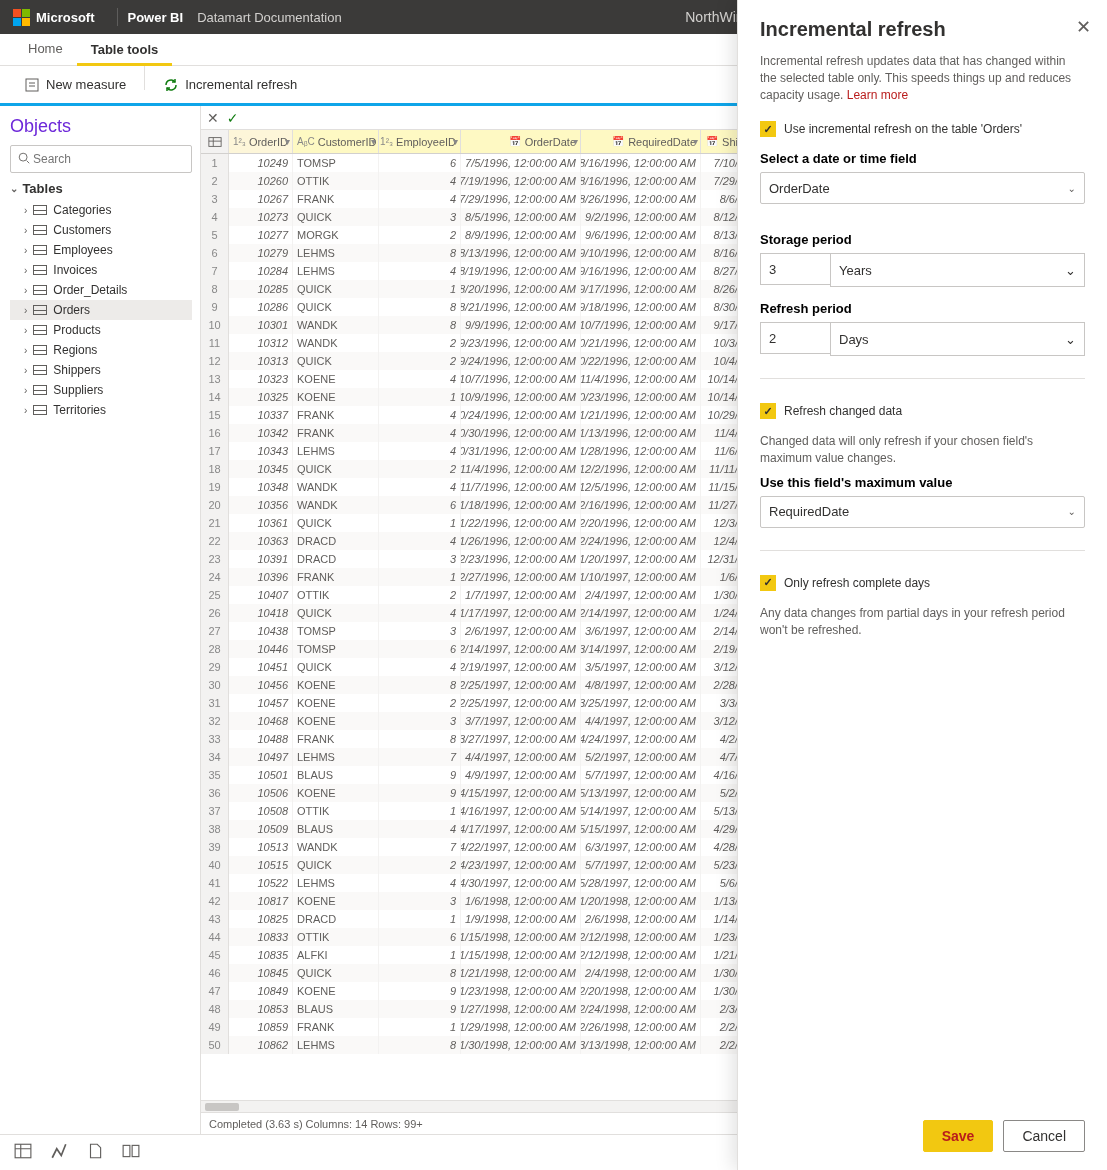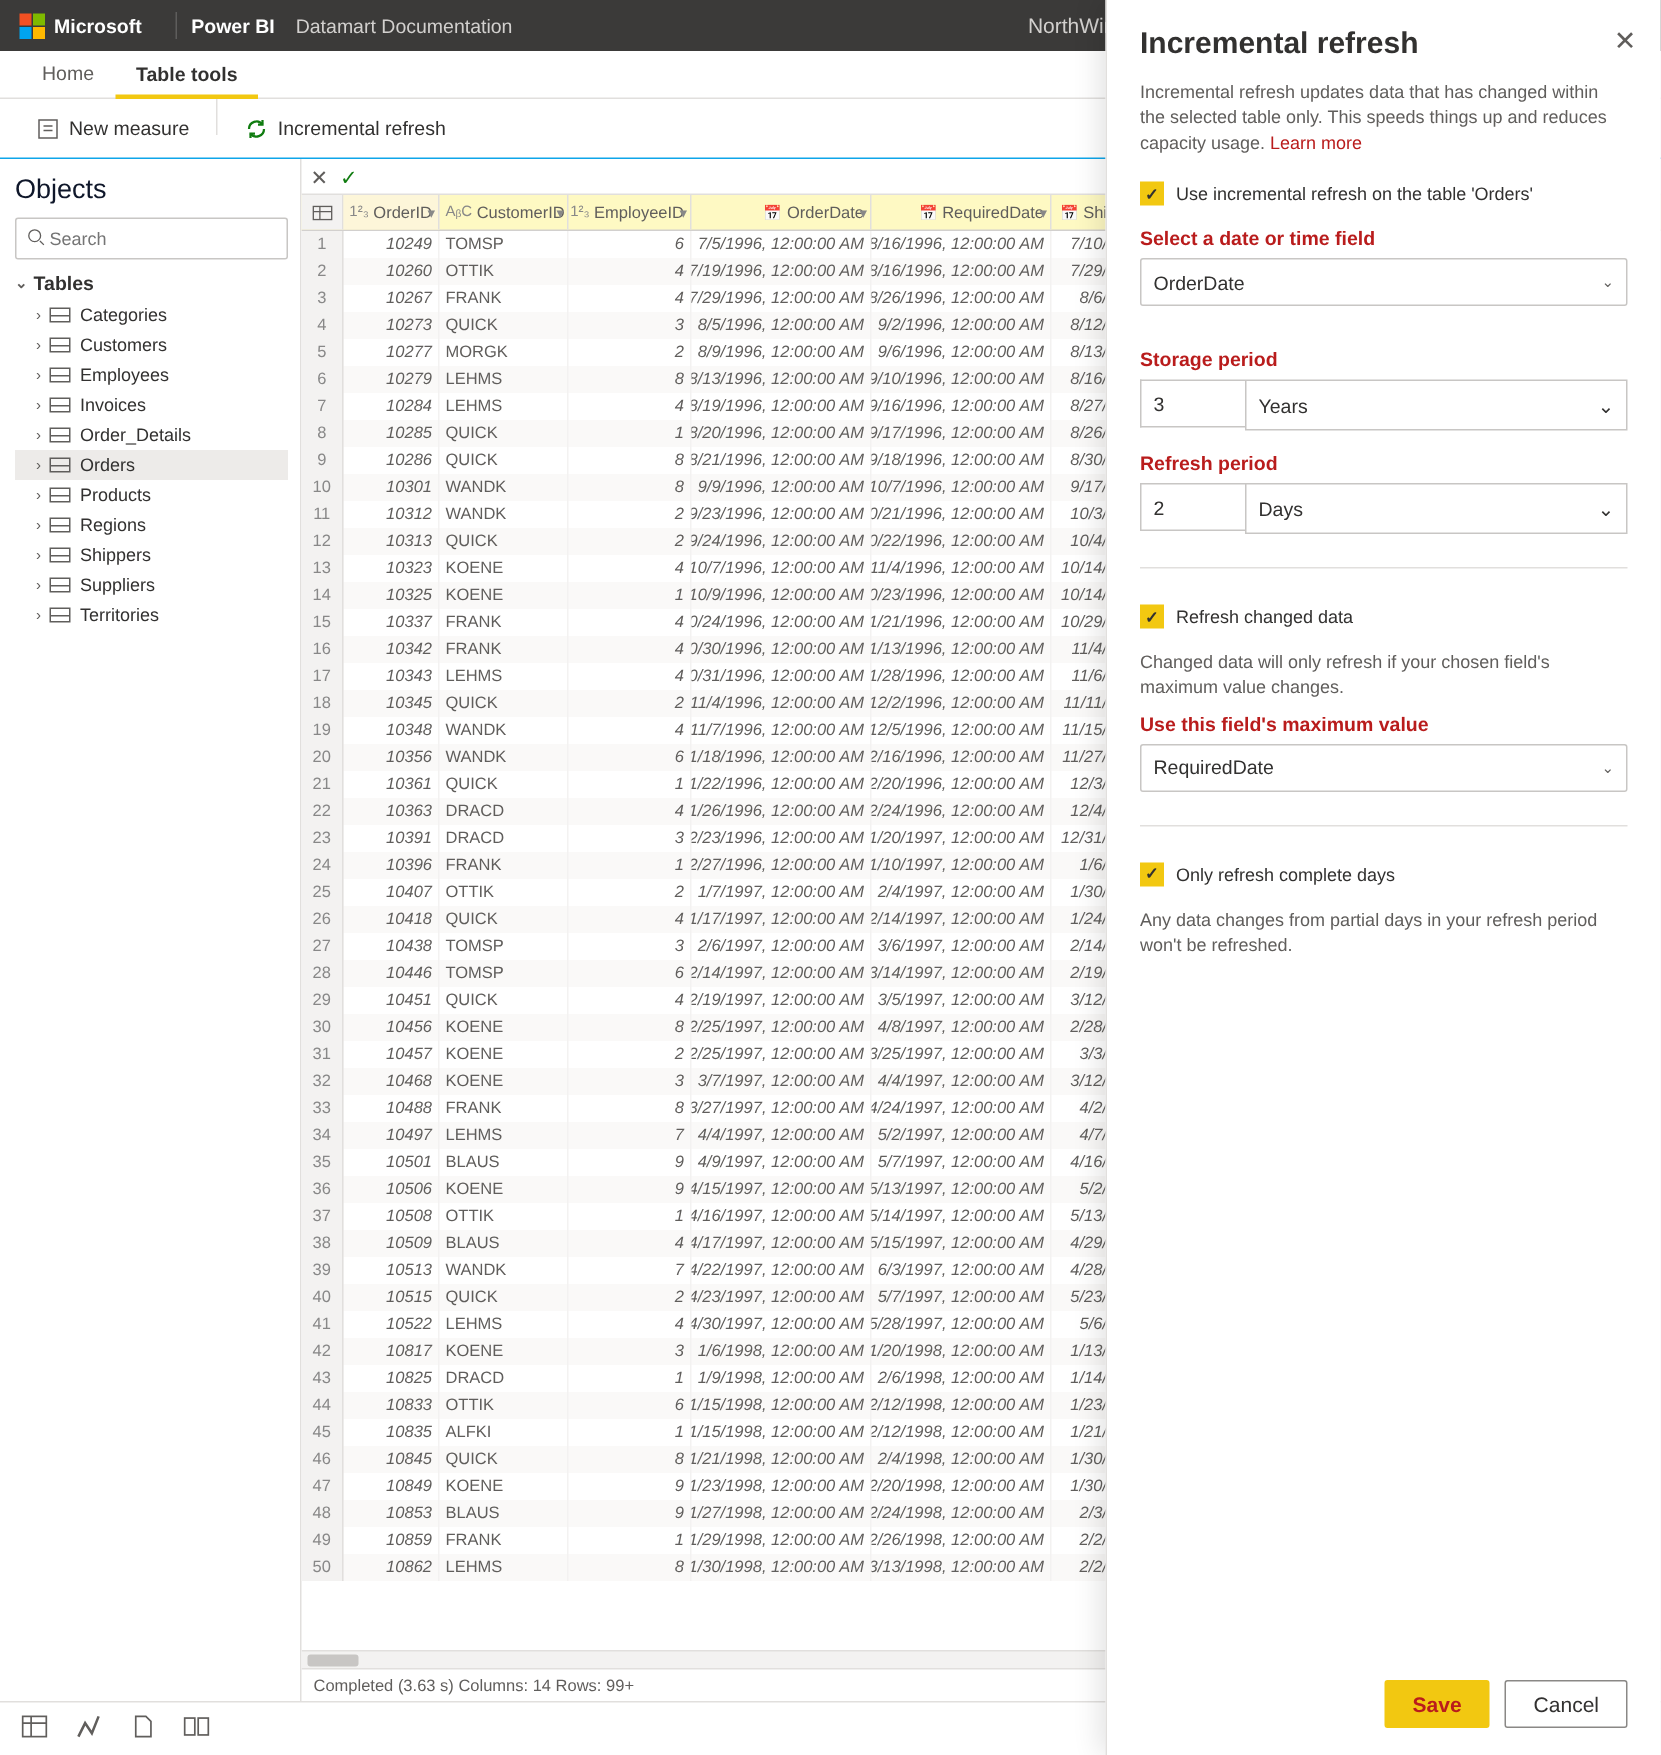--- a/index.html
+++ b/index.html
@@ -7,26 +7,26 @@
   .titlebar { height:34px; background:#3b3a39; color:#fff; display:flex; align-items:center; padding:0 12px; font-size:13px;}
   .tb-logo { width:18px;height:18px; display:flex; flex-wrap:wrap; margin-right:6px;}
   .tb-logo span{width:8px;height:8px;margin:0.5px;}
   .tb-app { font-weight:600; margin-right:12px;}
   .tb-div { width:1px;height:18px;background:#5e5d5c;margin:0 10px;}
   .tb-sub { color:#d2d0ce;}
   .tb-center{flex:1;text-align:center;color:#d2d0ce;font-size:14px;}
   .ribbon-tabs{height:32px;border-bottom:1px solid #e1dfdd;display:flex;align-items:flex-end;padding-left:14px;}
   .ribbon-tabs .rtab{padding:0 14px;height:32px;line-height:32px;font-size:13px;color:#605e5c;cursor:pointer;}
   .ribbon-tabs .rtab.active{color:#323130;font-weight:600;border-bottom:3px solid #f2c811;margin-bottom:-1px;}
-  .ribbon-bar{height:40px;border-bottom:1px solid #0ea5e9;display:flex;padding-left:14px;}
+  .ribbon-bar{height:40px;border-bottom:3px solid #0ea5e9;display:flex;padding-left:14px;}
   .ribbon-btn{display:flex;align-items:center;gap:6px;padding:4px 10px;color:#323130;font-size:13px;}
   .icon{width:16px;height:16px;display:inline-flex;align-items:center;justify-content:center;}
   .main{display:flex;height:calc(1170px - 34px - 32px - 40px - 36px);}
   .sidebar{width:200px;padding:8px 8px 0 10px;}
-  .sidebar h3{font-size:18px; font-weight:400;color:#0f172a;margin:2px 0 8px 0;}
+  .sidebar h3{font-size:18px; font-weight:400;color:#6d28d9;margin:2px 0 8px 0;}
   .searchbox{border:1px solid #c8c6c4;height:28px;display:flex;align-items:center;padding:0 6px;border-radius:2px;margin-bottom:8px;}
   .searchbox input{border:none;outline:none;flex:1;font-size:12px;background:transparent;}
   .tree-head{font-weight:600;font-size:13px;color:#323130;display:flex;align-items:center;gap:4px;margin-bottom:4px;}
   .tree-item{display:flex;align-items:center;gap:6px;padding:3px 4px 3px 14px;color:#323130;font-size:12px;}
   .tree-item.selected{background:#edebe9;}
   .tableicon{width:14px;height:10px;border:1px solid #605e5c;position:relative;}
   .tableicon::after{content:'';position:absolute;left:0;right:0;top:4px;border-top:1px solid #605e5c;}
   .chev{font-size:10px;color:#605e5c;}
   .grid-area{flex:1;display:flex;flex-direction:column;position:relative;overflow:hidden;border-left:1px solid #e1dfdd;}
   .fx-row{height:24px;display:flex;align-items:center;gap:8px;padding:0 6px;border-bottom:1px solid #e1dfdd;color:#605e5c;}
@@ -50,21 +50,21 @@
   .scroll-h{height:12px;background:#f3f2f1;border-top:1px solid #e1dfdd;position:relative;}
   .thumb{position:absolute;left:4px;top:2px;width:34px;height:8px;background:#c8c6c4;border-radius:2px;}
   .bottombar{height:36px;border-top:1px solid #e1dfdd;display:flex;align-items:center;padding:0 14px;gap:18px;color:#605e5c;}
   .panel{position:absolute;top:0;right:0;width:370px;height:1170px;background:#fff;border-left:1px solid #e1dfdd;padding:18px 22px 18px 22px;box-shadow:-4px 0 18px rgba(0,0,0,0.12);display:flex;flex-direction:column;}
   .panel h2{font-size:20px;font-weight:600;margin:0 0 12px 0;color:#323130;}
   .panel .close{position:absolute;right:16px;top:16px;font-size:18px;color:#605e5c;cursor:pointer;}
   .panel p{font-size:12px;color:#605e5c;line-height:1.4;margin:0 0 8px 0;}
   .panel a{color:#b91c1c;text-decoration:none;}
   .checkrow{display:flex;align-items:center;gap:8px;margin:10px 0 14px 0;}
   .checkbox{width:16px;height:16px;background:#f2c811;display:flex;align-items:center;justify-content:center;color:#323130;font-size:11px;font-weight:700;}
-  .lbl{font-weight:600;font-size:13px;color:#b91c1c;margin-bottom:6px;}
+  .lbl{font-weight:600;font-size:13px;color:#000000;margin-bottom:6px;}
   .select{height:32px;border:1px solid #c8c6c4;border-radius:2px;display:flex;align-items:center;justify-content:space-between;padding:0 8px;font-size:13px;color:#323130;margin-bottom:14px;}
   .select .car{font-size:10px;color:#605e5c;}
   .twoCol{display:flex;gap:0;}
   .twoCol .num{width:70px;height:32px;border:1px solid #c8c6c4;border-right:none;padding:0 8px;display:flex;align-items:center;font-size:13px;}
   .twoCol .sel{flex:1;height:32px;border:1px solid #c8c6c4;display:flex;align-items:center;justify-content:space-between;padding:16px 8px;font-size:13px;}
   .section{margin-bottom:14px;}
   .hr{border:none;border-top:1px solid #e1dfdd;margin:8px 0 14px 0;}
   .panel-footer{margin-top:auto;display:flex;justify-content:flex-end;gap:10px;}
   .btn{height:32px;padding:0 18px;font-size:14px;border-radius:2px;cursor:pointer;display:flex;align-items:center;}
   .btn-primary{background:#f2c811;border:1px solid #f2c811;color:#b91c1c;font-weight:600;}

